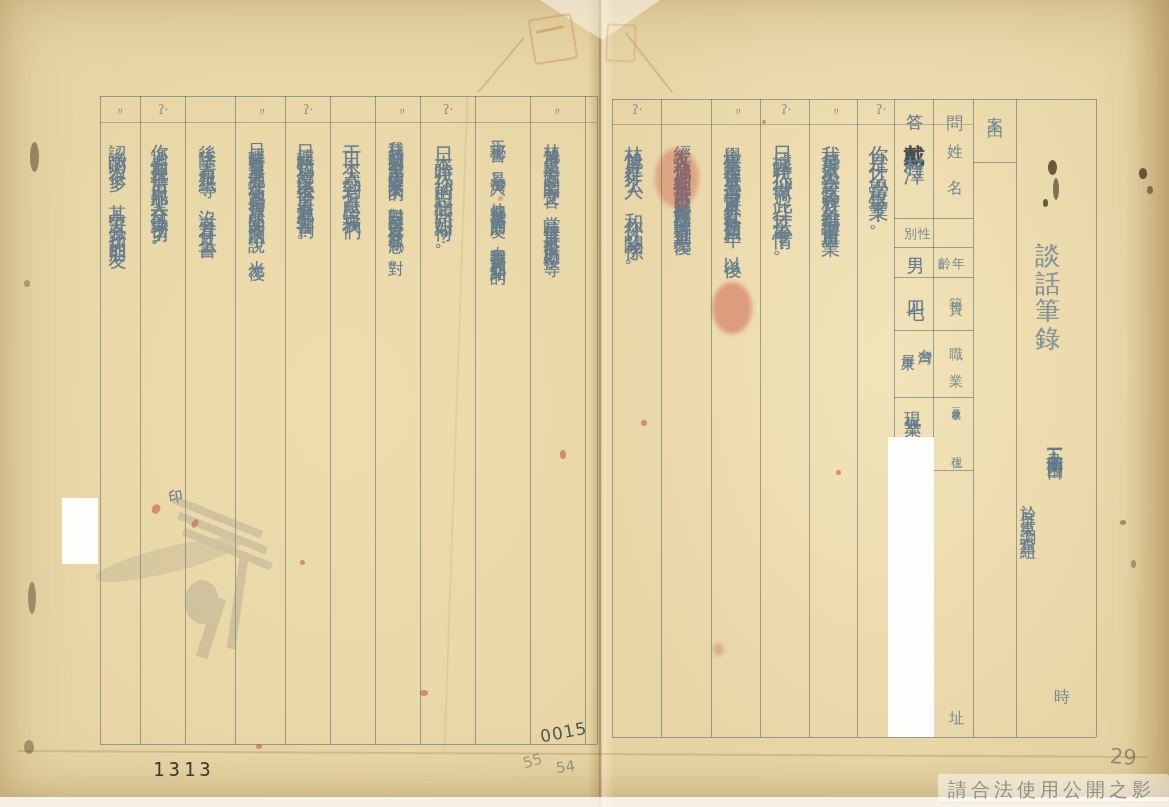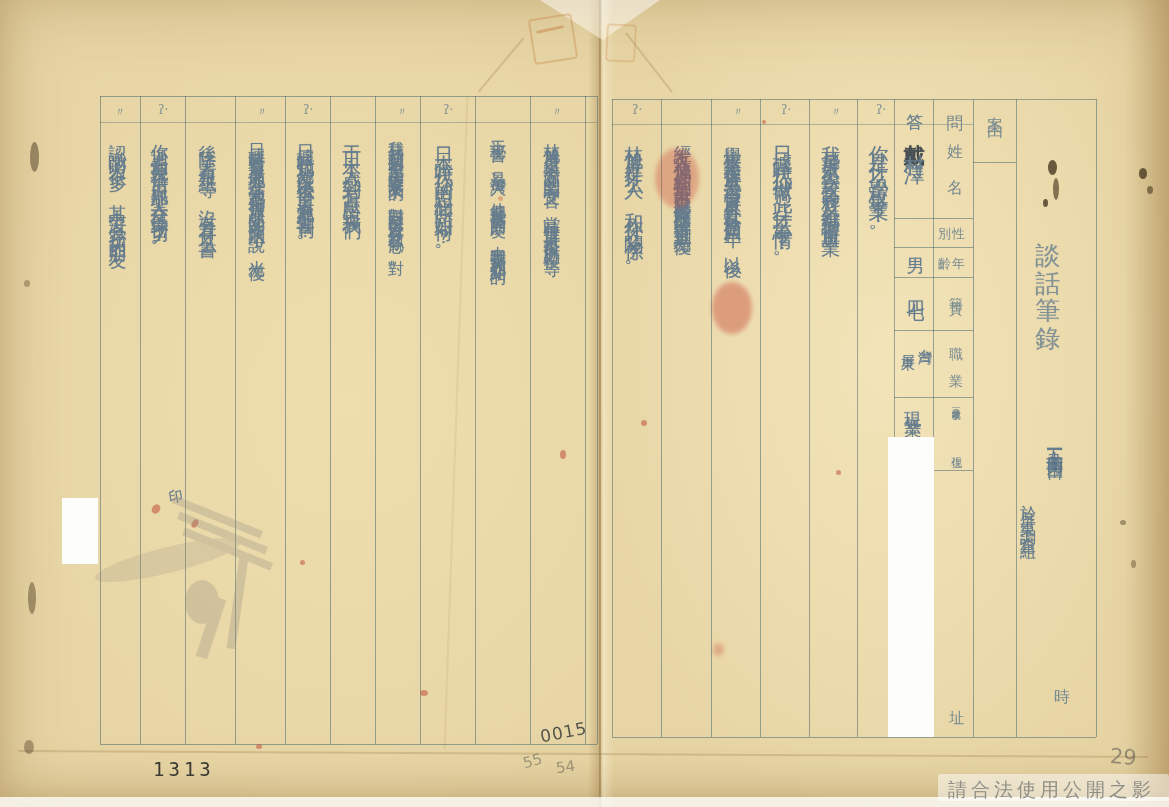--- a/index.html
+++ b/index.html
@@ -122,21 +122,21 @@
   <div class="hline" style="left:894px;top:247px;width:79px;"></div>
   <div class="hline" style="left:894px;top:277px;width:79px;"></div>
   <div class="hline" style="left:894px;top:330px;width:79px;"></div>
   <div class="hline" style="left:894px;top:397px;width:79px;"></div>
   <div class="hline" style="left:894px;top:470px;width:79px;"></div>
   <div class="hline" style="left:973px;top:162px;width:43px;"></div>
 
   <div class="vcol print" style="left:944px;top:101px;font-size:17px;height:24px">問</div>
   <div class="vcol hand" style="left:904px;top:100px;font-size:17px;height:24px">答</div>
   <div class="vcol print" style="left:945px;top:131px;font-size:16px;letter-spacing:36px;height:90px">姓名</div>
-  <div class="hpair" style="left:938px;top:225px">別性</div>
+  <div class="hpair" style="left:904px;top:225px">別性</div>
   <div class="hpair" style="left:938px;top:255px">齡年</div>
   <div class="vcol print" style="left:947px;top:286px;font-size:14px;letter-spacing:5px;height:45px">籍貫</div>
   <div class="vcol print" style="left:947px;top:335px;font-size:14px;letter-spacing:28px;height:62px">職業</div>
   <div class="vcol print" style="left:950px;top:401px;font-size:9px;letter-spacing:.5px;height:66px">身分證統一字號</div>
   <div class="vcol print" style="left:949px;top:448px;font-size:11px;letter-spacing:1px;height:26px">現住</div>
   <div class="vcol print" style="left:947px;top:698px;font-size:15px;height:20px">址</div>
 
   <div class="vcol hand name-cell" style="left:901px;top:128px;font-size:21px;letter-spacing:10px;height:110px">戴村澤</div>
   <div class="vcol hand" style="left:904px;top:243px;font-size:18px;height:24px">男</div>
   <div class="vcol hand" style="left:904px;top:287px;font-size:18px;letter-spacing:2px;height:44px">四七</div>

